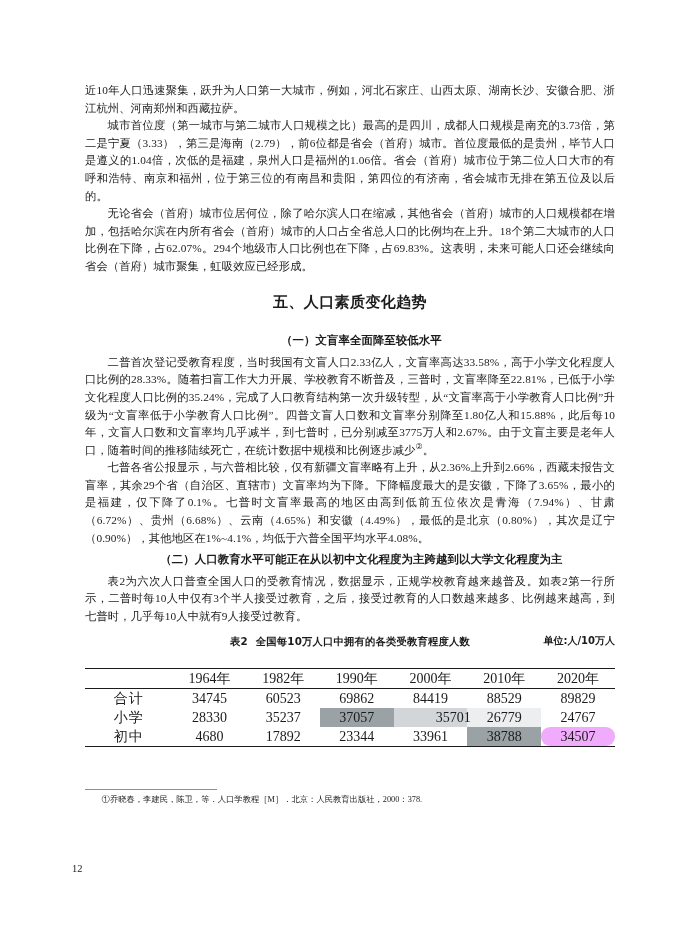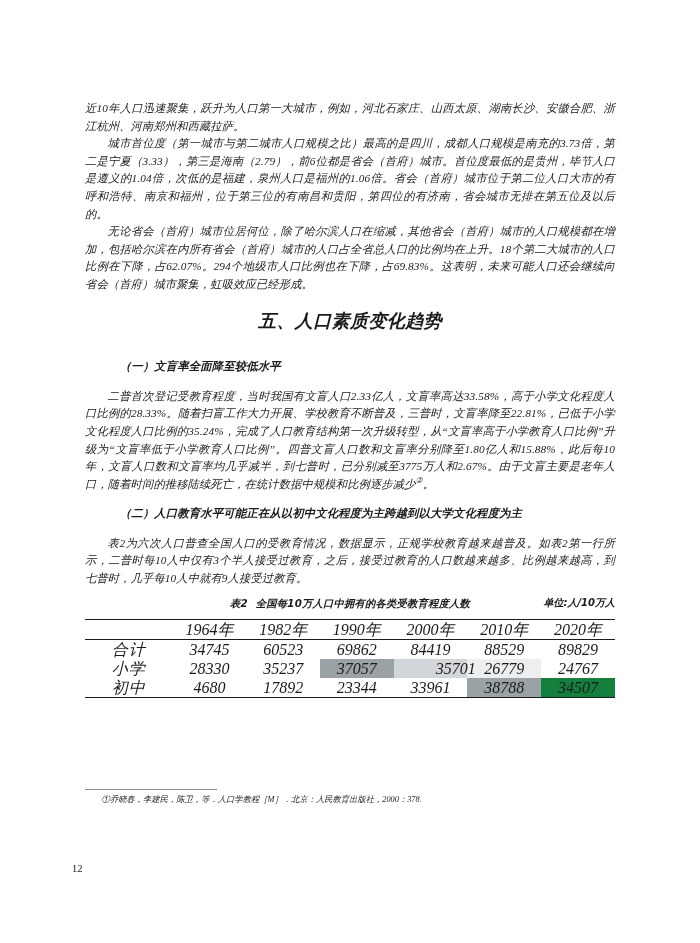--- a/index.html
+++ b/index.html
@@ -13,23 +13,22 @@
     height: 943px;
     background: #ffffff;
     box-sizing: border-box;
     font-family: "Liberation Serif", "DejaVu Serif", serif;
     color: #1b1b1b;
     overflow: hidden;
   }
   .content {
     position: absolute;
     left: 85px;
-    top: 100px;
+    top: 82px;
     width: 530px;
-    font-style: italic;
   }
 
   
   p.para {
     margin: 0;
     font-size: 11.3px;
     line-height: 17.6px;
     text-align: justify;
     text-justify: inter-ideograph;
     letter-spacing: 0.1px;
@@ -39,39 +38,40 @@
   }
   .sup {
     font-size: 8px;
     vertical-align: super;
     line-height: 0;
   }
 
   
   h2.section-heading {
     margin: 0;
-    font-size: 18px;
+    font-size: 15px;
     line-height: 17.6px;
     font-weight: bold;
     text-align: center;
     letter-spacing: 0.4px;
     font-family: "DejaVu Sans", "Liberation Sans", sans-serif;
   }
   .gap-before-heading { height: 18px; }
   .gap-after-heading  { height: 17px; }
 
   
   h3.sub-heading {
-    margin: 12px;
+    margin: 4px;
     font-size: 11.4px;
     line-height: 17.6px;
     font-weight: bold;
     text-indent: 2em;
     letter-spacing: 0.1px;
     font-family: "DejaVu Sans", "Liberation Sans", sans-serif;
+    text-align: center;
   }
 
   
   .table-block { margin-top: 7px; }
   .table-caption-row {
     position: relative;
     height: 16px;
     font-size: 10.3px;
     line-height: 16px;
     font-weight: bold;
@@ -86,22 +86,22 @@
     position: absolute;
     right: 0;
     top: 0;
     font-size: 10px;
     font-weight: bold;
     text-align: center;
   }
   table.data-table {
     width: 100%;
     border-collapse: collapse;
-    margin-top: 8px;
-    font-size: 16px;
+    margin-top: 19px;
+    font-size: 14px;
     table-layout: fixed;
   }
   table.data-table th,
   table.data-table td {
     text-align: center;
     padding: 0;
     height: 19px;
     font-weight: normal;
     line-height: 19px;
   }
@@ -131,21 +131,20 @@
     height: 1px;
     background: #8e8e8e;
     margin-bottom: 4px;
   }
   p.footnote {
     margin: 0;
     font-size: 8.3px;
     line-height: 12.6px;
     text-align: justify;
     word-break: break-all;
-    font-style: italic;
   }
   p.footnote.first-line-indent { text-indent: 2em; }
   .fn-mark { margin-right: 0px; }
 
   
   .page-number {
     position: absolute;
     left: 72px;
     top: 862px;
     font-size: 10.5px;
@@ -169,20 +168,21 @@
 
     <h2 class="section-heading">五、人口素质变化趋势</h2>
 
     <div class="gap-after-heading"></div>
 
 
     <h3 class="sub-heading">（一）文盲率全面降至较低水平</h3>
 
     <p class="para indent"><span>二普首次登记受教育程度，当时我国有文盲人口2.33亿人，文盲率高达33.58%，高于小学文化程度人口比例的28.33%。随着扫盲工作大力开展、学校教育不断普及，三普时，文盲率降至22.81%，已低于小学文化程度人口比例的35.24%，完成了人口教育结构第一次升级转型，从“文盲率高于小学教育人口比例”升级为“文盲率低于小学教育人口比例”。四普文盲人口数和文盲率分别降至1.80亿人和15.88%，此后每10年，文盲人口数和文盲率均几乎减半，到七普时，已分别减至3775万人和2.67%。由于文盲主要是老年人口，随着时间的推移陆续死亡，在统计数据中规模和比例逐步减少</span><span class="sup">②</span><span>。</span></p>
 
+    <p class="para indent">七普各省公报显示，与六普相比较，仅有新疆文盲率略有上升，从2.36%上升到2.66%，西藏未报告文盲率，其余29个省（自治区、直辖市）文盲率均为下降。下降幅度最大的是安徽，下降了3.65%，最小的是福建，仅下降了0.1%。七普时文盲率最高的地区由高到低前五位依次是青海（7.94%）、甘肃（6.72%）、贵州（6.68%）、云南（4.65%）和安徽（4.49%），最低的是北京（0.80%），其次是辽宁（0.90%），其他地区在1%~4.1%，均低于六普全国平均水平4.08%。</p>
 
     <h3 class="sub-heading">（二）人口教育水平可能正在从以初中文化程度为主跨越到以大学文化程度为主</h3>
 
     <p class="para indent">表2为六次人口普查全国人口的受教育情况，数据显示，正规学校教育越来越普及。如表2第一行所示，二普时每10人中仅有3个半人接受过教育，之后，接受过教育的人口数越来越多、比例越来越高，到七普时，几乎每10人中就有9人接受过教育。</p>
 
     <div class="table-block">
       <div class="table-caption-row">
         <div class="table-caption-center"><span class="cap-num">表2</span><span>全国每10万人口中拥有的各类受教育程度人数</span></div>
         <div class="table-caption-unit">单位:人/10万人</div>
       </div>
@@ -227,21 +227,21 @@
             <td style="background-color: rgb(236, 238, 239);">26779</td>
             <td>24767</td>
           </tr>
           <tr>
             <td class="row-label">初中</td>
             <td>4680</td>
             <td>17892</td>
             <td>23344</td>
             <td>33961</td>
             <td style="background-color: rgb(154, 162, 166);">38788</td>
-            <td style="background-color: #15803d;">34507</td>
+            <td style="background-color: #f0abfc; border-radius: 9px;">34507</td>
           </tr>
         </tbody>
       </table>
     </div>
 
   </div>
 
   <div class="footnote-block">
     <div class="footnote-rule"></div>
     <p class="footnote first-line-indent"><span class="fn-mark">①</span><span>乔晓春，李建民，陈卫，等．人口学教程［M］．北京：人民教育出版社，2000：378.</span></p>

